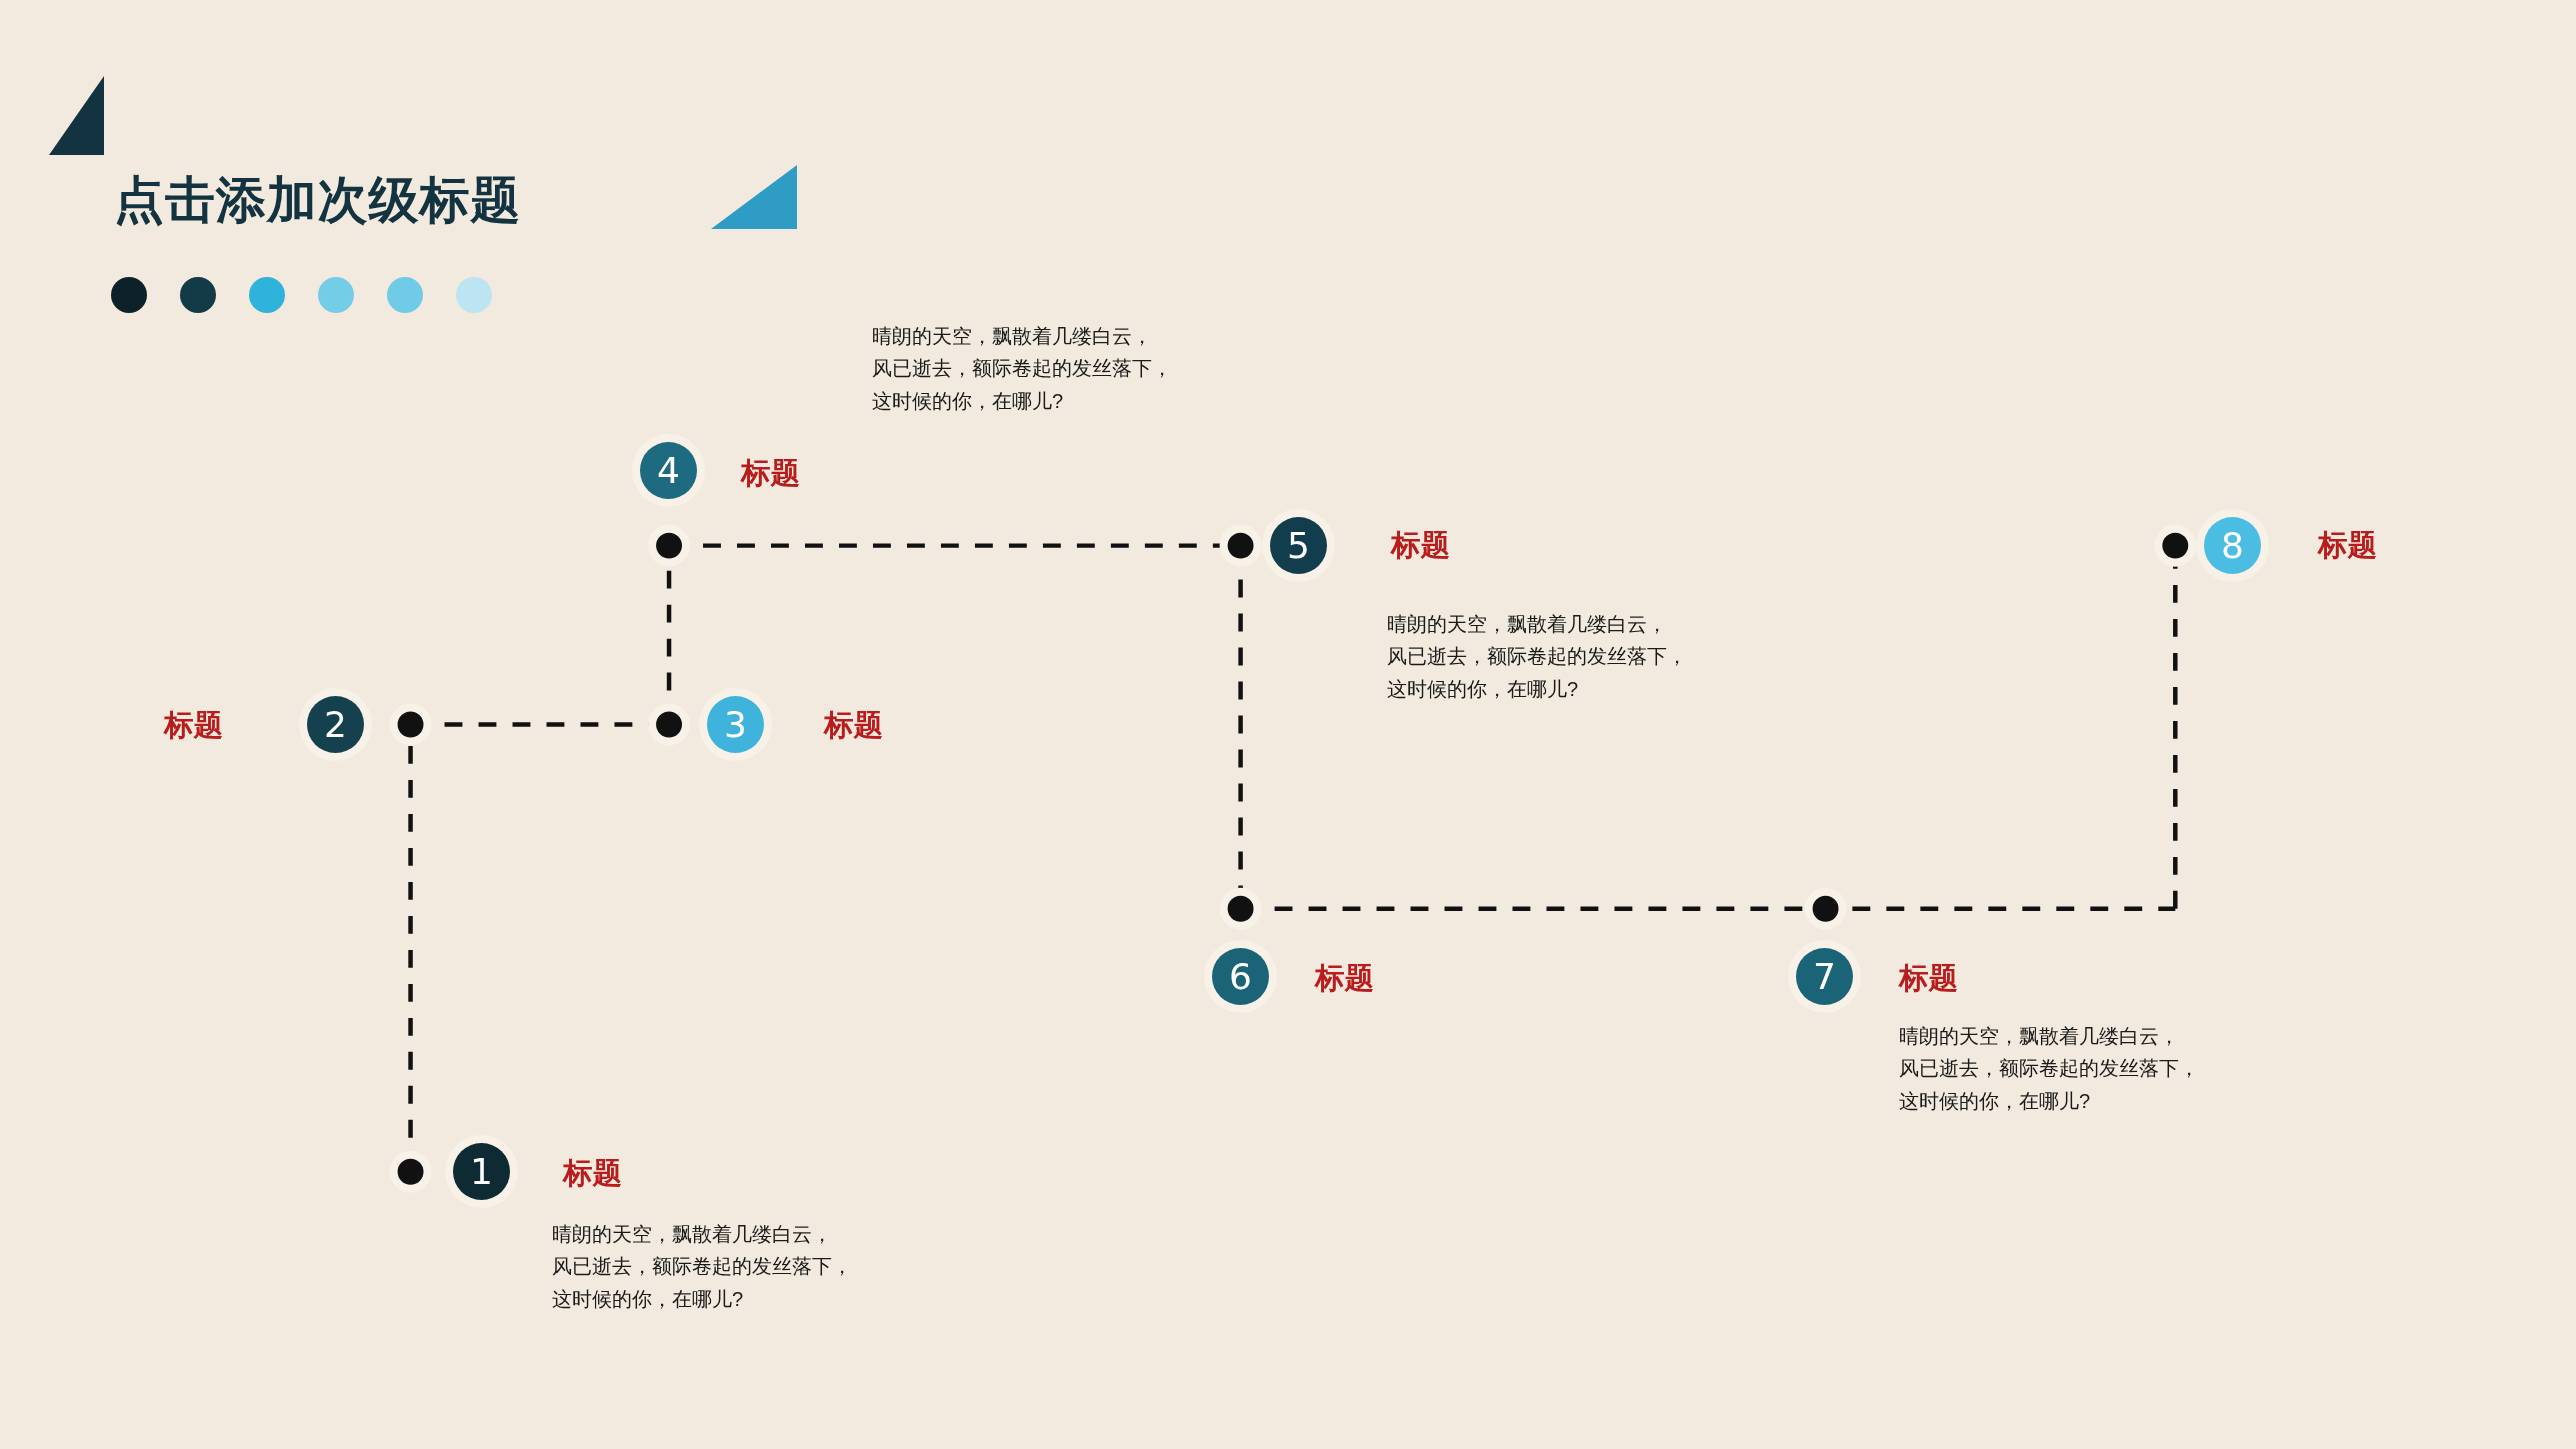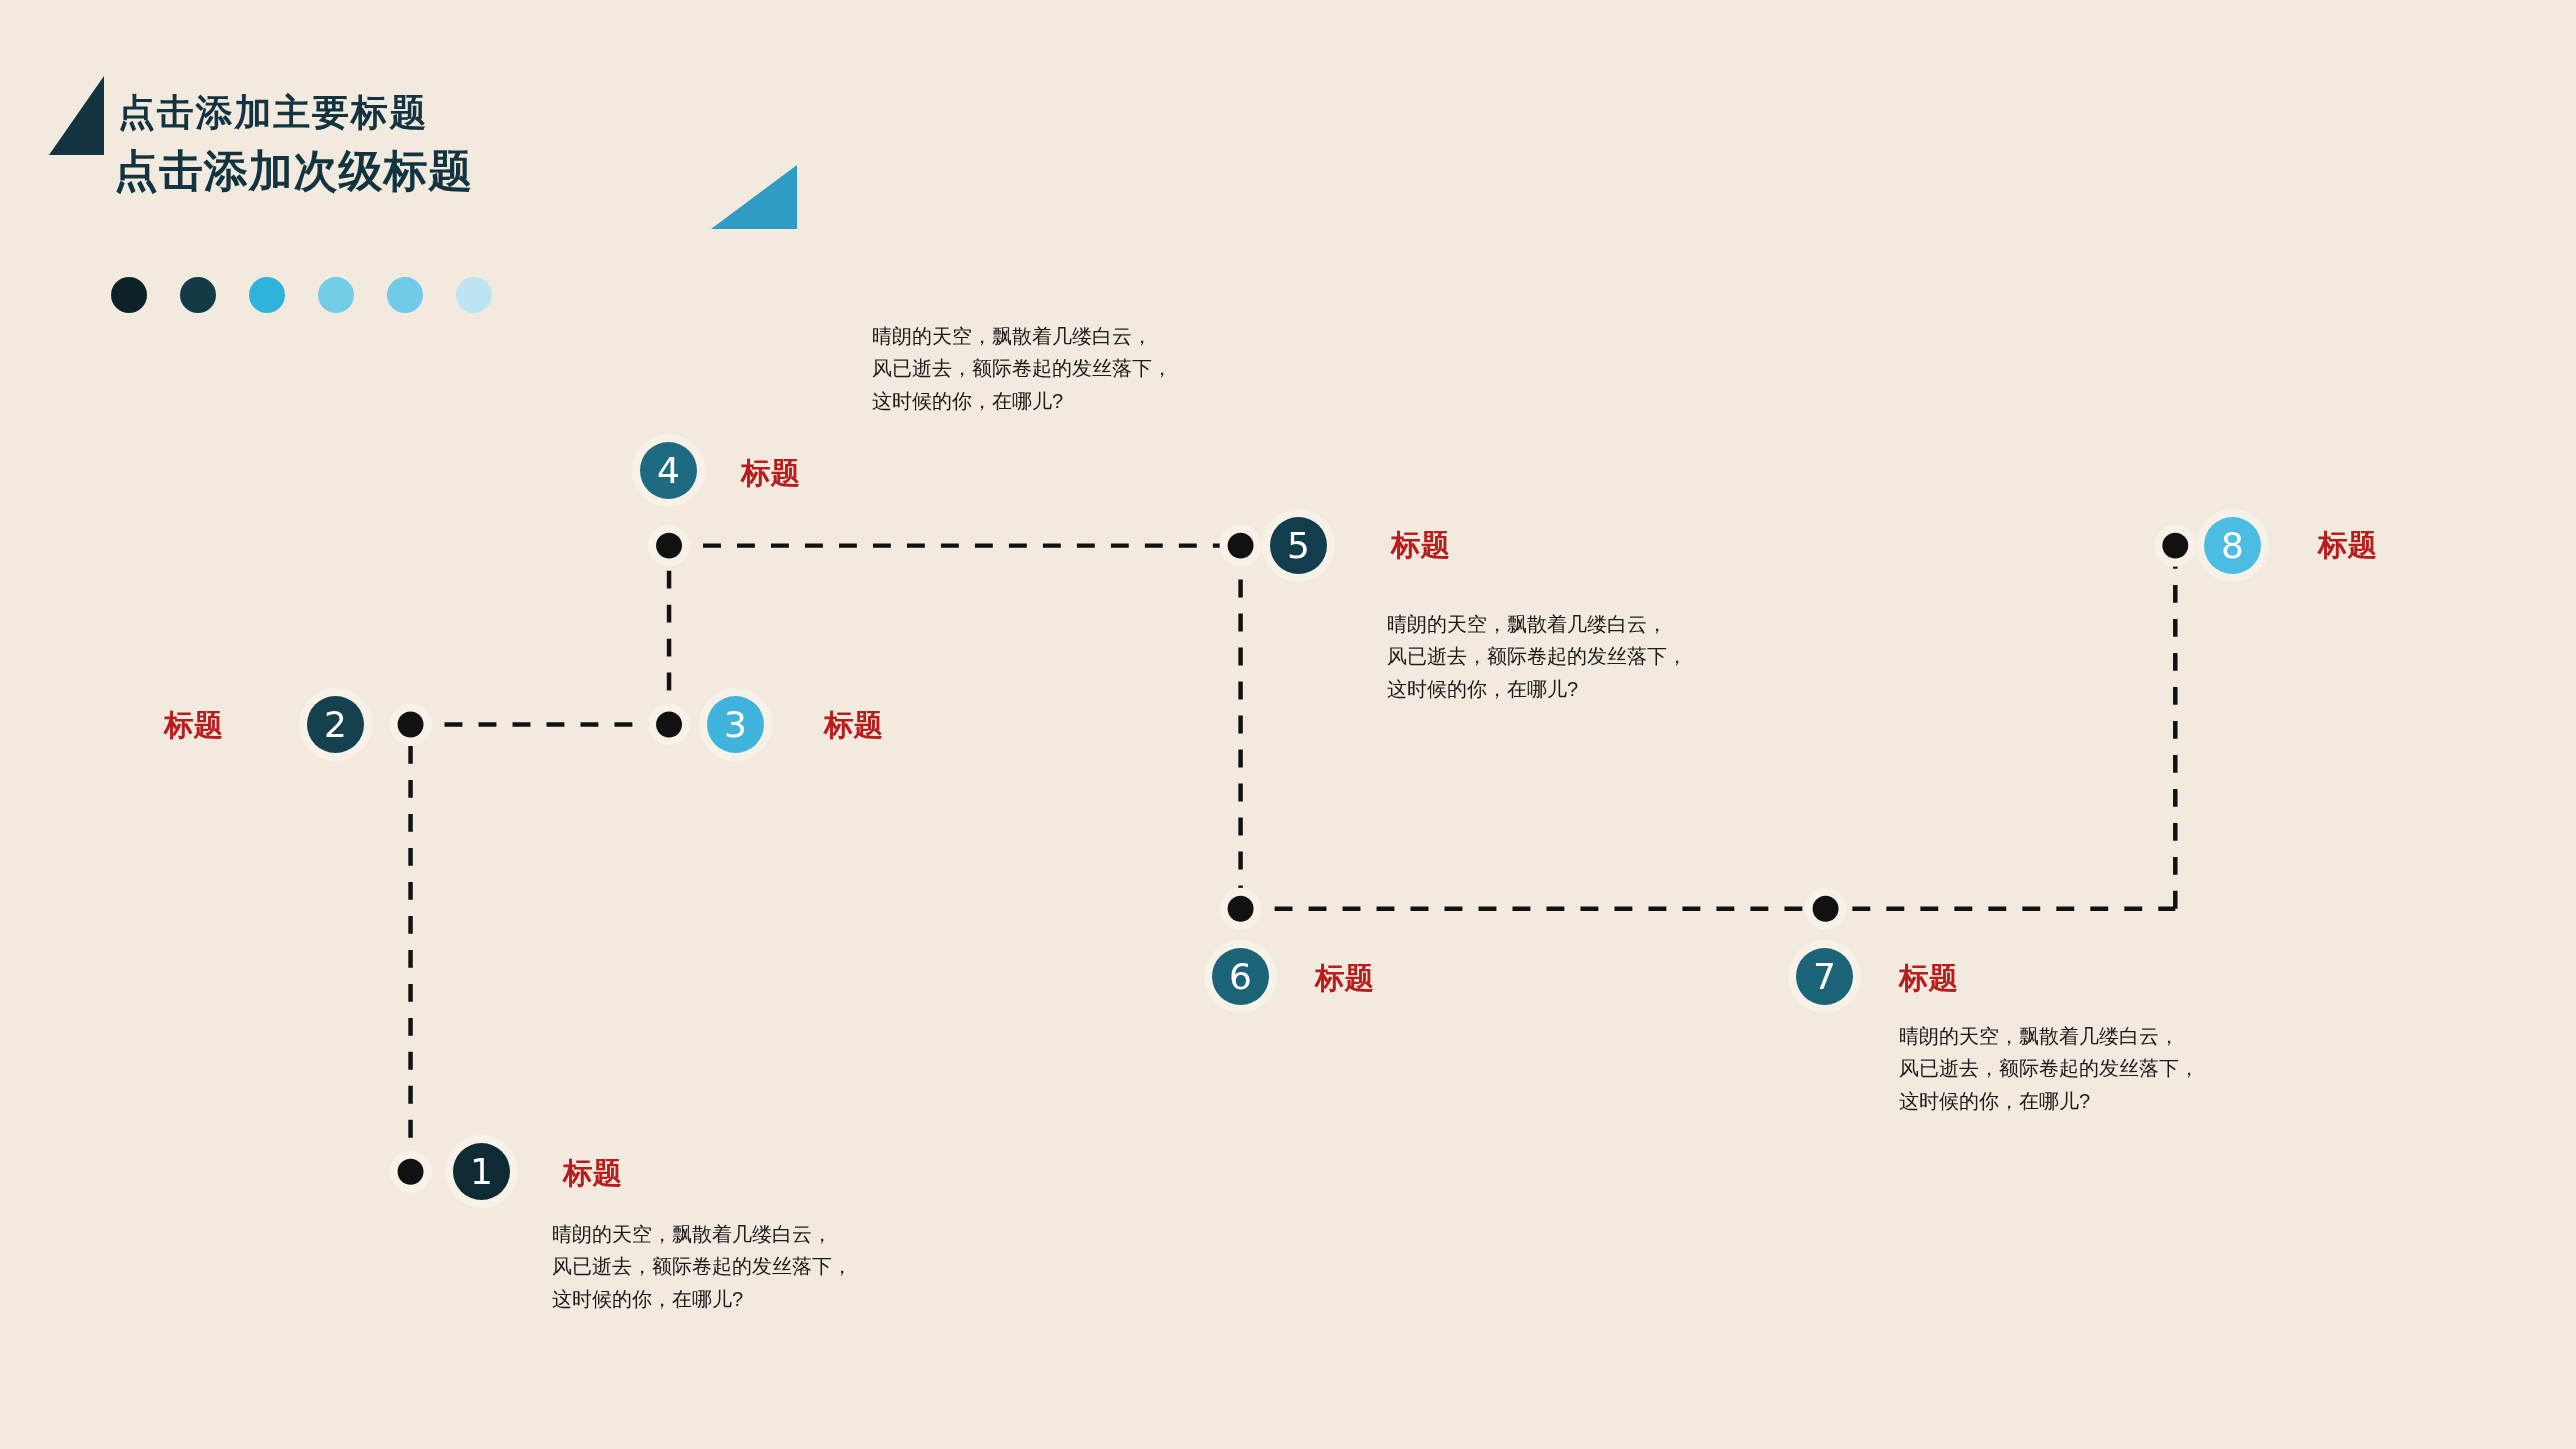--- a/index.html
+++ b/index.html
@@ -16,22 +16,22 @@
     position:absolute;left:49px;top:76px;width:0;height:0;
     border-left:55px solid transparent;
     border-bottom:79px solid #12333F;
   }
   .hdr-main{
     position:absolute;left:118px;top:88px;
     font-size:37px;font-weight:bold;color:#12333F;
     letter-spacing:1.8px;white-space:nowrap;
   }
   .hdr-sub{
-    position:absolute;left:114px;top:142px;
-    font-size:44px;font-weight:bold;color:#12333F;
+    position:absolute;left:114px;top:167px;
+    font-size:50px;font-weight:bold;color:#12333F;
     letter-spacing:0.9px;white-space:nowrap;
   }
   .hdr-tri-blue{
     position:absolute;left:711px;top:165px;width:0;height:0;
     border-right:86px solid #2E9CC4;
     border-top:64px solid transparent;
   }
   .dots{position:absolute;left:111px;top:277px;height:39px;}
   .dots i{
     display:inline-block;width:36px;height:36px;border-radius:50%;
@@ -60,21 +60,20 @@
   }
   .body div{white-space:nowrap;}
 </style>
 </head>
 <body style="background: rgb(242, 234, 222);">
 
 <div id="stage">
 
   <div class="hdr-tri-dark"></div>
 
-  <div class="hdr-main">点击添加主要标题</div>
 
   <div class="hdr-sub">点击添加次级标题</div>
 
   <div class="hdr-tri-blue"></div>
 
   <div class="dots">
     <i style="background-color: rgb(13, 33, 41);"></i>
     <i style="background-color: rgb(18, 58, 71);"></i>
     <i style="background-color: rgb(47, 179, 219);"></i>
     <i style="background-color: rgb(116, 205, 231);"></i>

